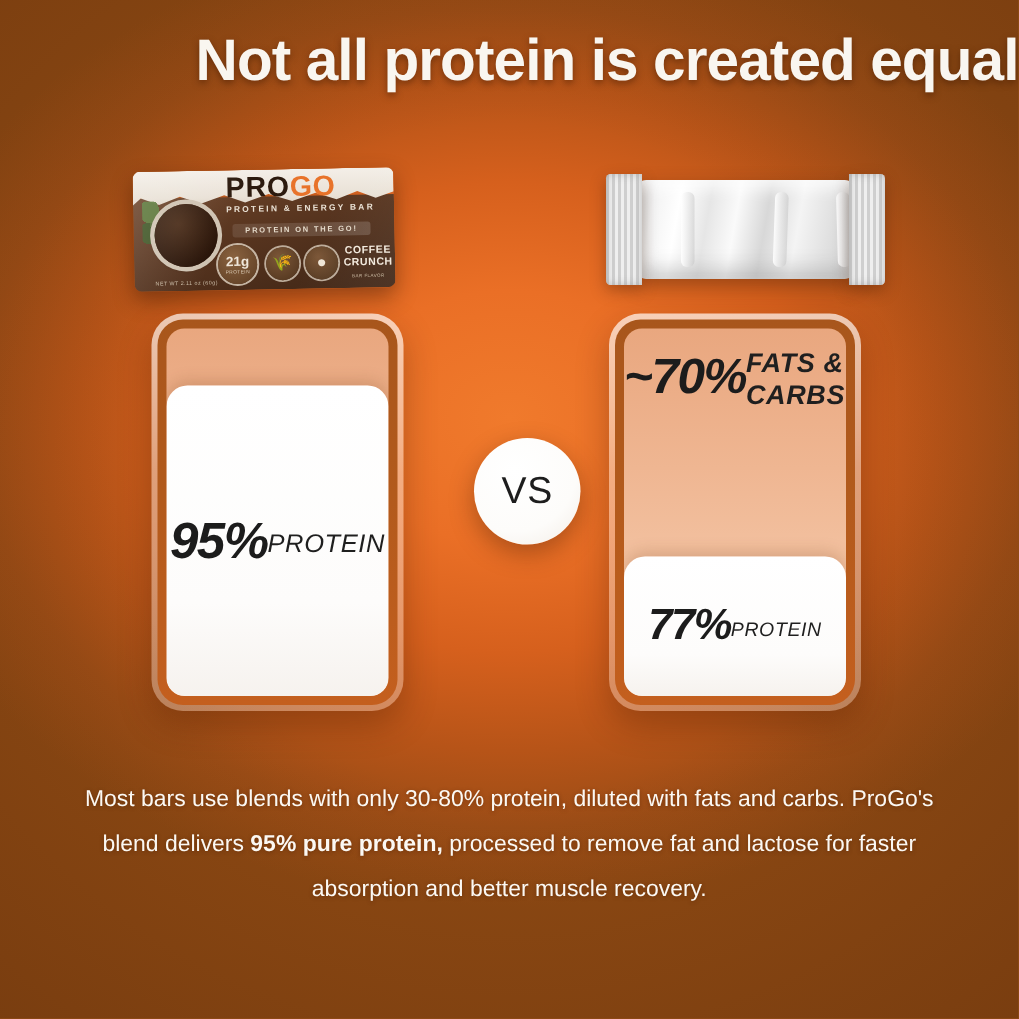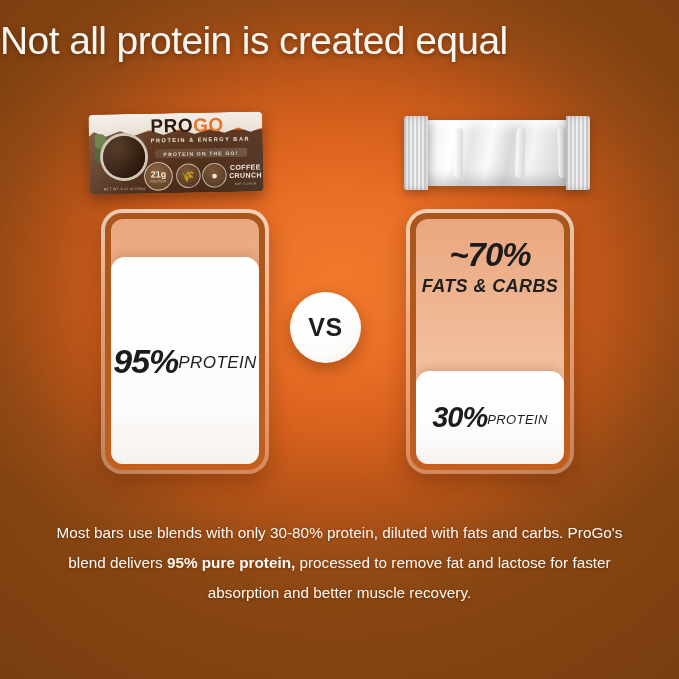--- a/index.html
+++ b/index.html
@@ -27,23 +27,23 @@
     position:absolute; inset:0;
     background:radial-gradient(ellipse 85% 78% at 50% 45%,
       rgba(0,0,0,0) 42%, rgba(60,25,5,0.28) 100%);
   }
 
   #stage{ position:absolute; inset:0; }
 
   
   #headline{
     position:absolute; left:0; right:0; top:19px;
-    text-align:left;
+    text-align:right;
     font-size:39px;
-    font-weight:normal;
+    font-weight:bold;
     letter-spacing:-0.6px;
     color:#f9f6f0;
     text-shadow:0 2px 5px rgba(70,28,4,.55);
     white-space:nowrap;
   }
 
   
   .prod-wrap{ position:absolute; }
   #progo-bar{
     left:89px; top:113px; width:174px; height:80px;
@@ -215,36 +215,36 @@
   .big-pct{
     font-size:34px; font-weight:bold; font-style:italic;
     color:#1c1c1c; letter-spacing:-1px; line-height:1;
   }
   .small-lbl{
     font-size:17px; font-style:italic; font-weight:normal;
     color:#1f1f1f; letter-spacing:.4px; margin-top:4px;
   }
   
   #generic-top{
-    position:absolute; left:0; right:0; top:19px;
-    display:flex; flex-direction:column; align-items:center;
+    position:absolute; left:0; right:0; top:8px;
+    display:flex; flex-direction:row; align-items:center;
   }
   #generic-top .big-pct{ font-size:33px; }
   #generic-top .small-lbl{ font-size:18px; font-weight:bold; margin-top:5px; }
   #card-generic .white-panel .big-pct{ font-size:29px; }
   #card-generic .white-panel .small-lbl{ font-size:13px; font-weight:normal; margin-top:3px; }
 
   
   #vs-badge{
-    position:absolute; left:290px; top:292px;
+    position:absolute; left:316px; top:292px;
     width:71px; height:71px; border-radius:50%;
     background:radial-gradient(circle at 38% 30%,#ffffff 0%,#fdfcfa 62%,#f2ece5 100%);
     box-shadow:0 6px 16px rgba(70,28,4,.38);
     display:flex; align-items:center; justify-content:center;
-    font-size:25px; font-weight:bold; color:#1d1d1d; letter-spacing:.5px;
+    font-size:25px; font-weight:normal; color:#1d1d1d; letter-spacing:.5px;
   }
 
   
   #body-copy{
     position:absolute; left:55px; right:55px; top:518px;
     text-align:center;
     color:#fbf8f3;
     font-size:15.3px;
     line-height:30px;
     text-shadow:0 1px 3px rgba(70,28,4,.45);
@@ -312,21 +312,21 @@
   </div>
 
   <div class="cmp-card" id="card-generic">
     <div class="cmp-inner">
       <div class="cmp-fill">
         <div id="generic-top">
           <div class="big-pct">~70%</div>
           <div class="small-lbl">FATS &amp; CARBS</div>
         </div>
         <div class="white-panel">
-          <div class="big-pct">30%</div>
+          <div class="big-pct">77%</div>
           <div class="small-lbl">PROTEIN</div>
         </div>
       </div>
     </div>
   </div>
 
   <div id="vs-badge">VS</div>
 
   <p id="body-copy"><span>Most bars use blends with only 30-80% protein, diluted with fats and carbs. ProGo's blend delivers </span><b>95% pure protein,</b><span> processed to remove fat and lactose for faster absorption and better muscle recovery.</span></p>
 

